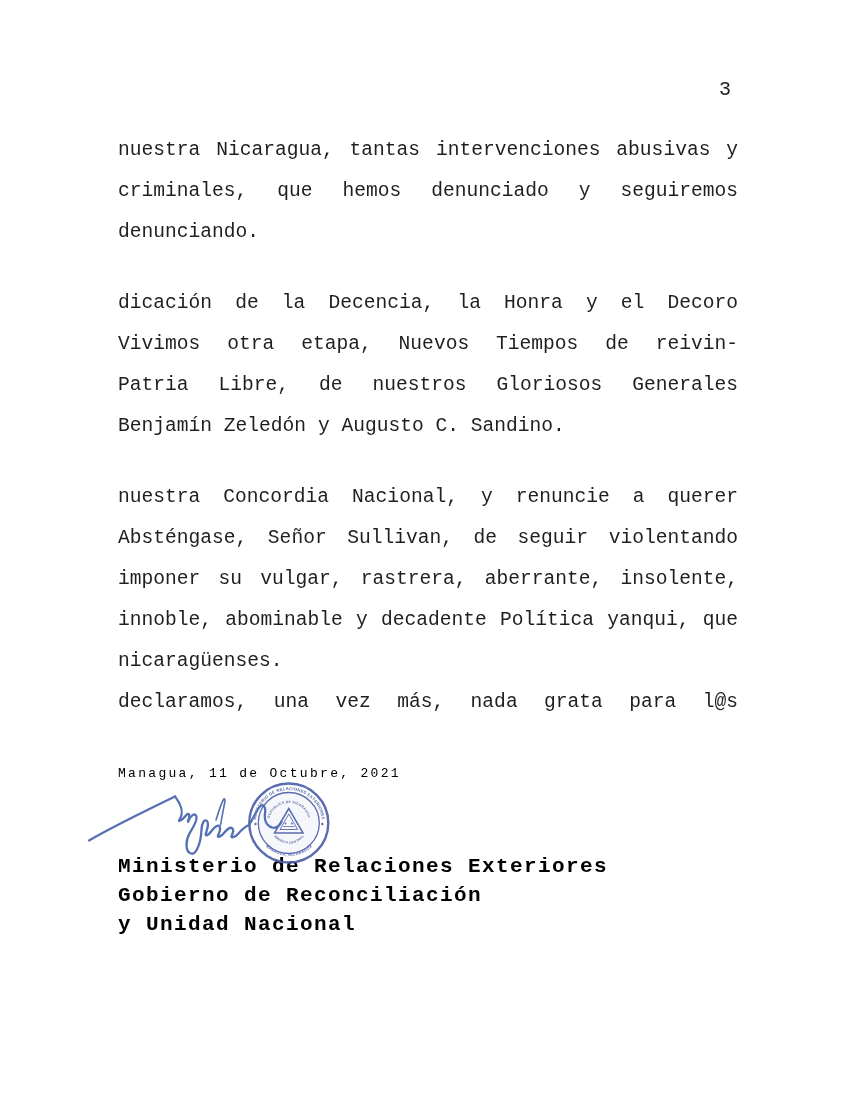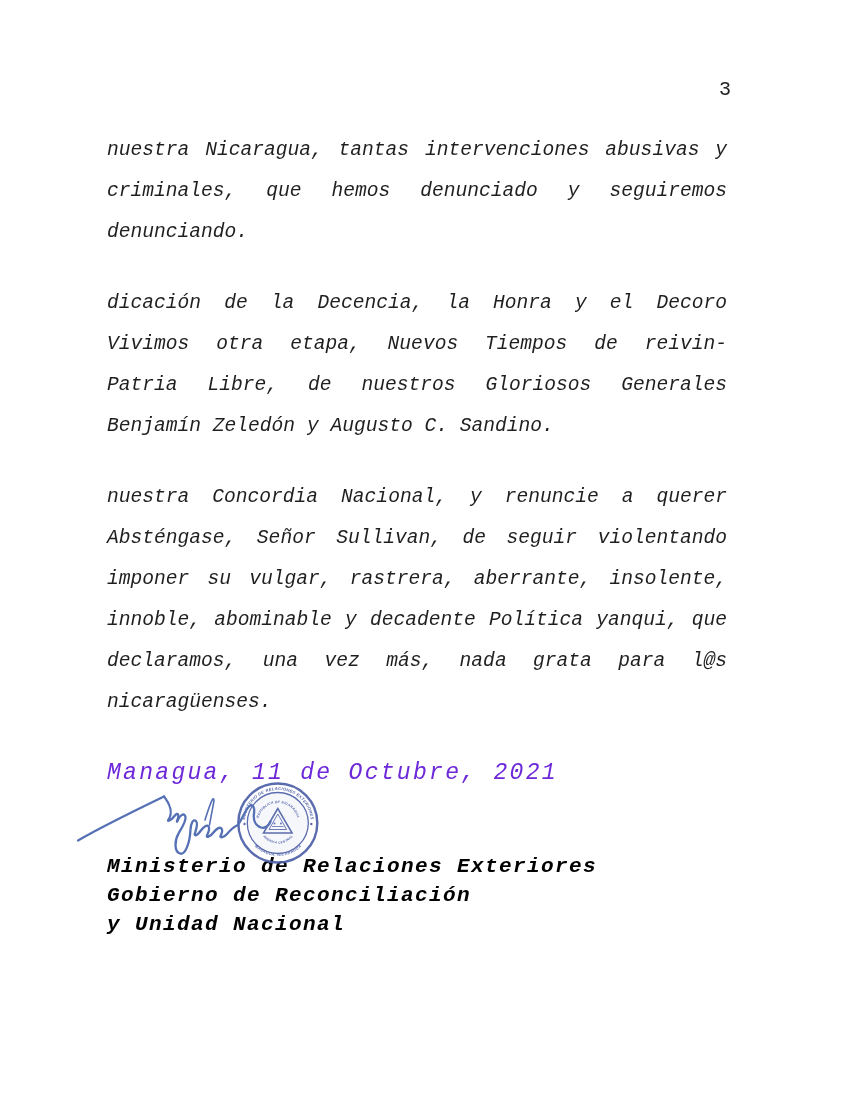--- a/index.html
+++ b/index.html
@@ -5,30 +5,30 @@
   html,body{margin:0;padding:0;}
   body{
     width:850px;height:1100px;background:#ffffff;position:relative;
     font-family:"Liberation Mono","DejaVu Sans Mono",monospace;
   }
   .page{position:absolute;inset:0;background:#ffffff;overflow:hidden;}
   .page-number{
     position:absolute;left:719px;top:80px;
     font-size:20px;line-height:1;color:#1f1f1f;
   }
-  .content{position:absolute;left:107px;top:130px;width:620px;font-style:italic;}
+  .content{position:absolute;left:118px;top:130px;width:620px;}
   .para{margin:0 0 30px 0;}
   .bodyline{
     font-size:19.6px;line-height:41px;color:#1f1f1f;
     text-align:justify;text-align-last:justify;white-space:nowrap;
   }
   .bodyline.lastline{text-align-last:left;}
   .dateline{
-    margin-top:4px;font-size:23px;line-height:41px;
-    letter-spacing:2.3px;color:#6d28d9;
+    margin-top:4px;font-size:13px;line-height:41px;
+    letter-spacing:2.3px;color:#000000;
   }
   .sig-block{position:relative;height:58px;}
   .sig-svg{
     position:absolute;left:-33px;top:-19px;width:260px;height:100px;
     overflow:visible;
   }
   .senderline{
     font-weight:bold;font-size:21px;line-height:29px;
     letter-spacing:1.4px;color:#000000;
   }
@@ -56,22 +56,22 @@
           <div class="bodyline">dicación de la Decencia, la Honra y el Decoro</div>
           <div class="bodyline">Vivimos otra etapa, Nuevos Tiempos de reivin-</div>
           <div class="bodyline">Patria Libre, de nuestros Gloriosos Generales</div>
           <div class="bodyline lastline">Benjamín Zeledón y Augusto C. Sandino.</div>
         </div>
         <div class="para">
           <div class="bodyline">nuestra Concordia Nacional, y renuncie a querer</div>
           <div class="bodyline">Absténgase, Señor Sullivan, de seguir violentando</div>
           <div class="bodyline">imponer su vulgar, rastrera, aberrante, insolente,</div>
           <div class="bodyline">innoble, abominable y decadente Política yanqui, que</div>
+          <div class="bodyline lastline">nicaragüenses.</div>
           <div class="bodyline">declaramos, una vez más, nada grata para l@s</div>
-          <div class="bodyline lastline">nicaragüenses.</div>
         </div>
       </section>
 
     <div class="dateline">Managua, 11 de Octubre, 2021</div>
 
     <div class="sig-block">
       <svg class="sig-svg" viewBox="0 0 260 100" xmlns="http://www.w3.org/2000/svg">
         <defs>
           <path id="arcTopOuter" d="M 171.5,53.7 A 33,33 0 1 1 236.5,53.7"></path>
           <path id="arcBotOuter" d="M 178.7,69.2 A 33,33 0 0 0 229.3,69.2"></path>

